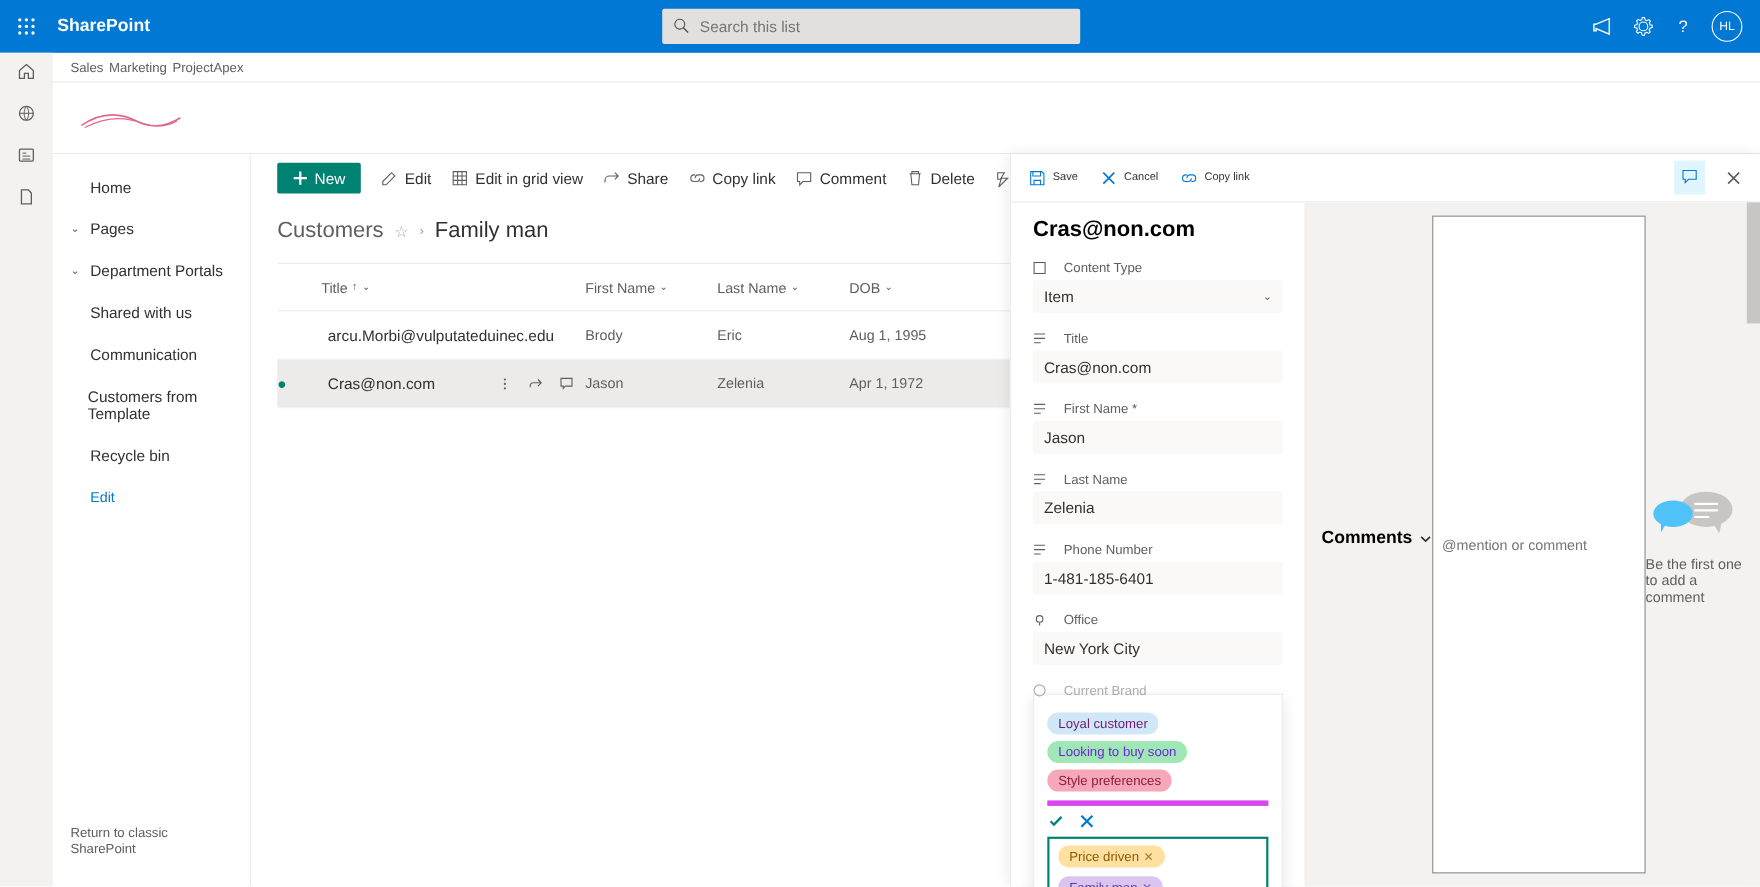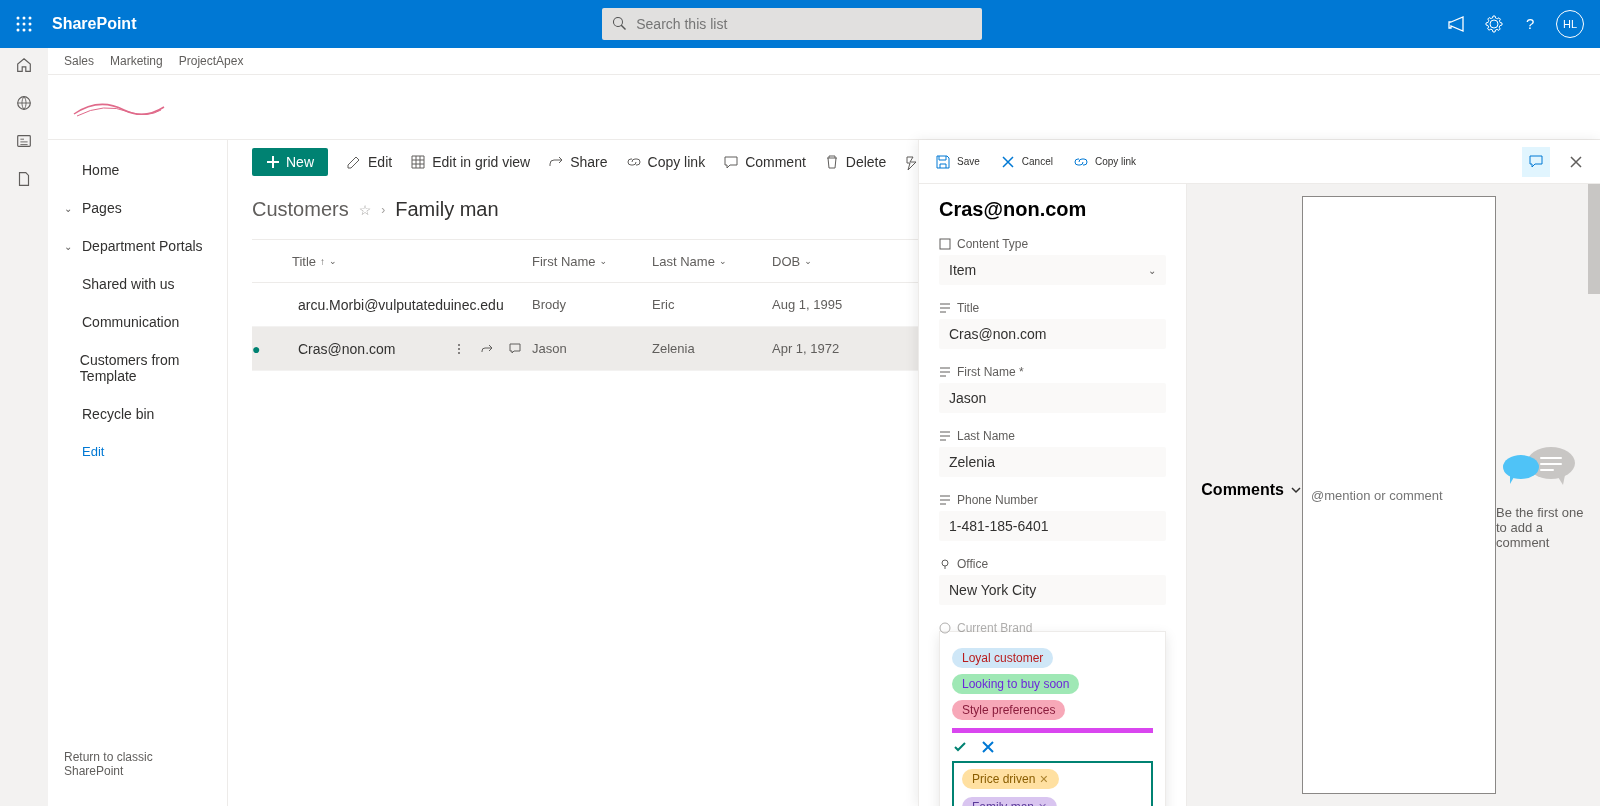--- a/index.html
+++ b/index.html
@@ -19,21 +19,21 @@
 .avatar { width: 28px; height: 28px; border: 1px solid #fff; border-radius: 50%; display: flex; align-items: center; justify-content: center; font-size: 11px; color: #fff; }
 
 
 .main-layout { display: flex; height: 758px; }
 .app-bar { width: 48px; background: #f3f2f1; display: flex; flex-direction: column; align-items: center; padding-top: 8px; gap: 20px; }
 .app-bar svg { width: 18px; height: 18px; fill: #605e5c; }
 
 .content-area { flex: 1; display: flex; flex-direction: column; position: relative; }
 
 
-.hub-header { padding: 6px 16px 6px 16px; font-size: 12px; border-bottom: 1px solid #edebe9; display: flex; align-items: center; gap: 16px; }
+.hub-header { padding: 6px 16px 6px 16px; font-size: 12px; border-bottom: 1px solid #edebe9; display: flex; align-items: center; gap: 5px; }
 .hub-header a { color: #605e5c; text-decoration: none; cursor: pointer; }
 .site-logo { width: 110px; height: 56px; display: flex; align-items: center; justify-content: center; margin: 4px 0 4px 16px; }
 .site-logo svg { width: 100px; height: 30px; }
 
 .body-row { flex: 1; display: flex; border-top: 1px solid #edebe9; position: relative; }
 
 
 .left-nav { width: 180px; border-right: 1px solid #edebe9; padding: 20px 8px; font-size: 14px; color: #323130; display: flex; flex-direction: column; gap: 18px; }
 .left-nav .nav-item { padding: 2px 8px; cursor: pointer; display: flex; align-items: center; gap: 6px; }
 .left-nav .chev { font-size: 10px; color: #605e5c; width: 12px; }
@@ -70,30 +70,30 @@
 .panel-cmd { height: 44px; border-bottom: 1px solid #edebe9; display: flex; align-items: center; padding: 0 16px; gap: 20px; font-size: 10px; color: #323130; }
 .panel-cmd .cmd-item svg { fill: #0078d4; }
 .panel-cmd-right { margin-left: auto; display: flex; gap: 18px; align-items: center; }
 .panel-cmd-right svg { width: 16px; height: 16px; fill: #605e5c; cursor: pointer; }
 .panel-cmd-right .active { background: #e1f5fe; padding: 6px; }
 
 .panel-body { display: flex; flex: 1; overflow: hidden; }
 .form-col { width: 380px; padding: 14px 20px; overflow-y: auto; border-right: 1px solid #edebe9; position: relative; }
 .form-title { font-size: 20px; font-weight: 600; margin-bottom: 16px; }
 .form-field { margin-bottom: 16px; }
-.field-label { font-size: 12px; color: #605e5c; display: flex; align-items: center; gap: 6px; margin-bottom: 4px; }
+.field-label { font-size: 12px; color: #605e5c; display: flex; align-items: center; gap: 16px; margin-bottom: 4px; }
 .field-label svg { width: 12px; height: 12px; fill: #605e5c; }
 .field-input { width: 100%; border: none; background: #faf9f8; padding: 7px 10px; font-size: 14px; color: #323130; border-radius: 2px; }
 .field-select { display: flex; justify-content: space-between; align-items: center; }
 .field-select .chev-down { color: #605e5c; font-size: 10px; }
 
 .choice-dropdown { background: #fff; border: 1px solid #edebe9; box-shadow: 0 4px 12px rgba(0,0,0,0.1); padding: 10px 12px; margin-top: -8px; }
 .choice-opt { margin: 6px 0; }
 .chip { display: inline-flex; align-items: center; padding: 3px 10px; border-radius: 12px; font-size: 12px; gap: 4px; }
-.chip-loyal { background: #cfe7f7; color: #b91c1c; }
+.chip-loyal { background: #cfe7f7; color: #701a75; }
 .chip-buy { background: #9fe8b5; color: #6d28d9; }
 .chip-style { background: #f7a8b8; color: #8a1c3c; }
 .chip-price { background: #ffe0a1; color: #8a5d00; }
 .chip-family { background: #d9c5f0; color: #5b3a9a; }
 .chip .x { cursor: pointer; font-size: 11px; color: inherit; opacity: 0.7; }
 .choice-actions { display: flex; gap: 12px; margin: 6px 0; }
 .choice-actions svg { width: 16px; height: 16px; cursor: pointer; }
 .selected-chips-row { border: 2px solid #008272; padding: 6px 8px; display: flex; gap: 8px; flex-wrap: wrap; margin-top: 6px; }
 .filter-input-wrap { border: 3px solid #0050c8; margin-top: 4px; }
 .filter-input { width: 100%; border: 1px solid #008272; padding: 6px 8px; font-size: 13px; outline: none; }

